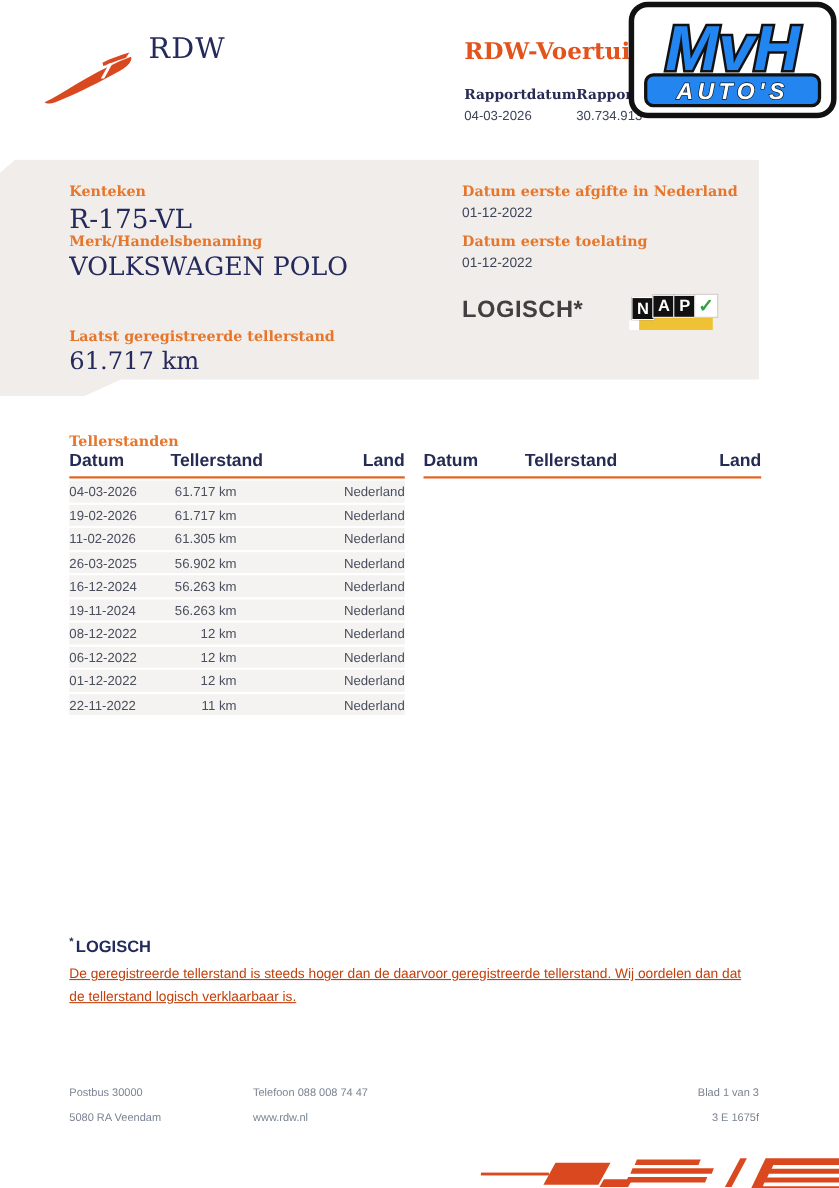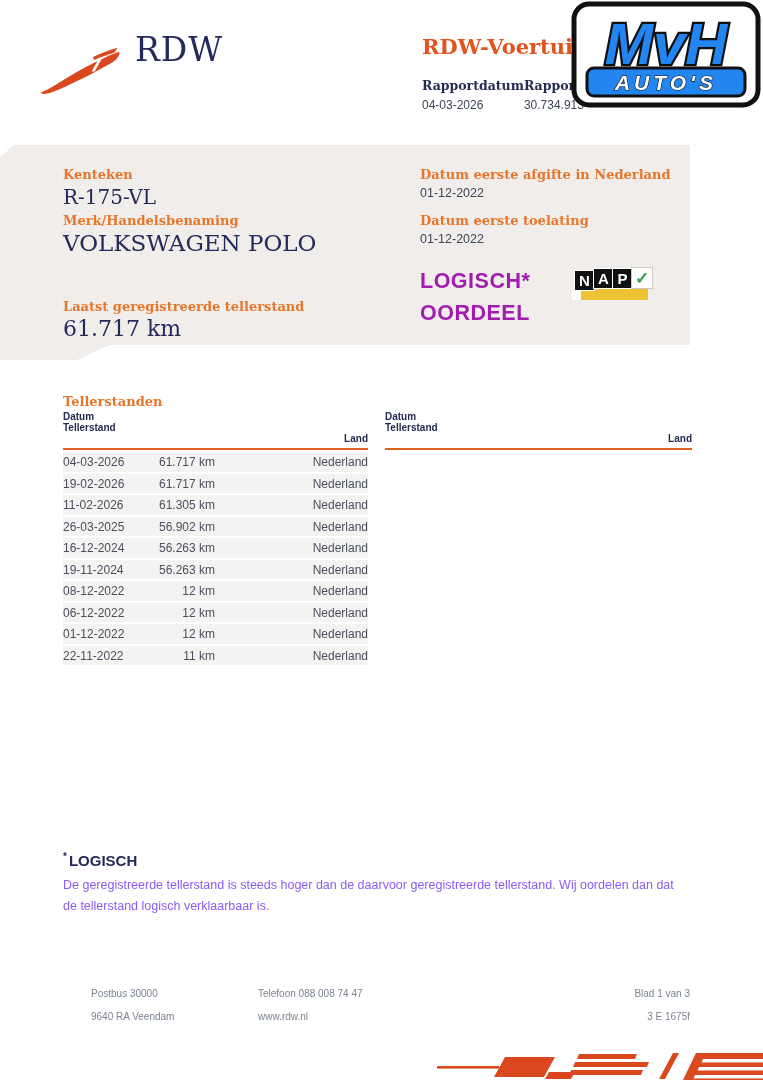--- a/index.html
+++ b/index.html
@@ -13,21 +13,21 @@
     color:#494f5e;
   }
   .abs { position:absolute; }
 
   
   .rdw-logo-wrap { left:38px; top:22px; width:200px; height:85px; }
   .rdw-logo-svg { position:absolute; left:0; top:22px; width:92px; height:58px; }
   .rdw-logo-text {
     position:absolute; left:97px; top:8px;
     font-family:"DejaVu Serif", serif;
-    font-size:33px; color:#252a5c; letter-spacing:1px; font-weight:normal;
+    font-size:26px; color:#252a5c; letter-spacing:1px; font-weight:normal;
   }
   .doc-title {
     left:422px; top:34px;
     font-family:"DejaVu Serif", serif; font-weight:bold;
     font-size:21px; color:#e2531d; white-space:nowrap;
   }
   .report-meta { left:422px; top:78px; display:flex; }
   .meta-label {
     font-family:"DejaVu Serif", serif; font-weight:bold;
     font-size:12.5px; color:#262b54; white-space:nowrap;
@@ -46,32 +46,32 @@
   .field-label {
     font-family:"DejaVu Serif", serif; font-weight:bold;
     font-size:13px; color:#e6762c; white-space:nowrap;
   }
   .field-value-serif {
     font-family:"DejaVu Serif", serif;
     color:#252a5c; white-space:nowrap;
   }
   .field-value-sans { font-size:12.5px; color:#3e4458; }
   .pos-kenteken-label { left:63px; top:22px; }
-  .pos-kenteken { left:63px; top:40px; font-size:20px; }
+  .pos-kenteken { left:63px; top:40px; font-size:24px; }
   .pos-merk-label { left:63px; top:68px;text-align:center; }
   .pos-merk { left:63px; top:85px; font-size:23px; }
   .pos-teller-label { left:63px; top:154px; }
   .pos-teller { left:63px; top:171px; font-size:22px; }
   .pos-afgifte-label { left:420px; top:22px; }
   .pos-afgifte { left:420px; top:41px; }
   .pos-toelating-label { left:420px; top:68px; }
   .pos-toelating { left:420px; top:87px; }
   .oordeel {
     left:420px; top:120px;
-    font-size:21.5px; font-weight:bold; color:#a21caf; line-height:1.5;
+    font-size:21.5px; font-weight:bold; color:#404040; line-height:1.5;
     letter-spacing:0.5px;
   }
 
   
   .nap-logo { left:570px; top:120px; width:86px; height:40px; }
   .nap-bar { position:absolute; left:8px; top:15px; width:70px; height:20px; background:#efc235; }
   .nap-notch { position:absolute; left:2px; top:26px; width:9px; height:9px; background:#ffffff; }
   .nap-sq {
     position:absolute; top:3px; width:21px; height:21px; background:#111111;
     color:#ffffff; font-weight:bold; font-size:15px;
@@ -91,48 +91,48 @@
   
   .section-title {
     left:63px; top:394px;
     font-family:"DejaVu Serif", serif; font-weight:bold;
     font-size:13px; color:#e6762c;
   }
   .table { top:411px; }
   .table-1 { left:63px; width:305px; }
   .table-2 { left:385px; width:307px; }
   .thead {
-    display:flex; font-weight:bold; font-size:10px; color:#262b54;
-    padding-bottom:4px; border-bottom:2.5px solid #e2631f;flex-direction:column;
+    display:flex; font-weight:bold; font-size:16px; color:#262b54;
+    padding-bottom:4px; border-bottom:2.5px solid #e2631f;
   }
   .c { white-space:nowrap; }
   .c1 { width:92px; text-align:left; }
   .c2 { width:100px; text-align:left; }
   .c3 { flex:1; text-align:right; }
   .trow {
     display:flex; background:#f5f3f1; margin-top:2px;
     font-size:12px; color:#494f5e; padding:3px 0 2.5px 0;
   }
   .trow .c2 { text-align:right; padding-right:40px; }
 
   
   .footnote-title {
     left:63px; top:851px;
     font-size:15px; font-weight:bold; color:#252a5c;
   }
   .footnote-title .ast { font-size:10px; vertical-align:6px; margin-right:2px; }
   .footnote-text {
     left:63px; top:875px; width:628px;
-    font-size:12.5px; color:#8b5cf6; line-height:1.65;
+    font-size:12.5px; color:#c2410c; line-height:1.65;text-decoration:underline;
   }
 
   
   .footer { left:63px; top:988px; width:627px; font-size:10px; color:#7a8492; }
   .footer-row { display:flex; margin-bottom:12px; }
-  .f-col1 { width:167px;margin-left:28px; }
+  .f-col1 { width:167px; }
   .f-col2 { flex:1; }
   .f-col3 { text-align:right; }
 
   
   .bottom-graphic { left:437px; top:1046px; width:326px; height:34px; }
 </style>
 </head>
 <body>
 
 <div class="abs rdw-logo-wrap">
@@ -178,21 +178,20 @@
   <div class="abs field-value-serif pos-teller">61.717 km</div>
 
   <div class="abs field-label pos-afgifte-label">Datum eerste afgifte in Nederland</div>
   <div class="abs field-value-sans pos-afgifte">01-12-2022</div>
 
   <div class="abs field-label pos-toelating-label">Datum eerste toelating</div>
   <div class="abs field-value-sans pos-toelating">01-12-2022</div>
 
   <div class="abs oordeel">
     <div>LOGISCH*</div>
-    <div>OORDEEL</div>
   </div>
 
   <div class="abs nap-logo">
     <div class="nap-bar"></div>
     <div class="nap-notch"></div>
     <div class="nap-sq nap-n">N</div>
     <div class="nap-sq nap-a">A</div>
     <div class="nap-sq nap-p">P</div>
     <div class="nap-check">✓</div>
   </div>
@@ -274,21 +273,21 @@
 </div>
 <div class="abs footnote-text">De geregistreerde tellerstand is steeds hoger dan de daarvoor geregistreerde tellerstand. Wij oordelen dan dat de tellerstand logisch verklaarbaar is.</div>
 
 <div class="abs footer">
   <div class="footer-row">
     <div class="f-col1">Postbus 30000</div>
     <div class="f-col2">Telefoon 088 008 74 47</div>
     <div class="f-col3">Blad 1 van 3</div>
   </div>
   <div class="footer-row">
-    <div class="f-col1">9640 RA Veendam</div>
+    <div class="f-col1">5080 RA Veendam</div>
     <div class="f-col2">www.rdw.nl</div>
     <div class="f-col3">3 E 1675f</div>
   </div>
 </div>
 
 <div class="abs bottom-graphic">
   <svg viewBox="0 0 326 34" width="326" height="34">
     <g fill="#d9481f">
       <rect x="0" y="20" width="62" height="2.6"></rect>
       <polygon points="57,31 68,11 118,11 107,31"></polygon>

